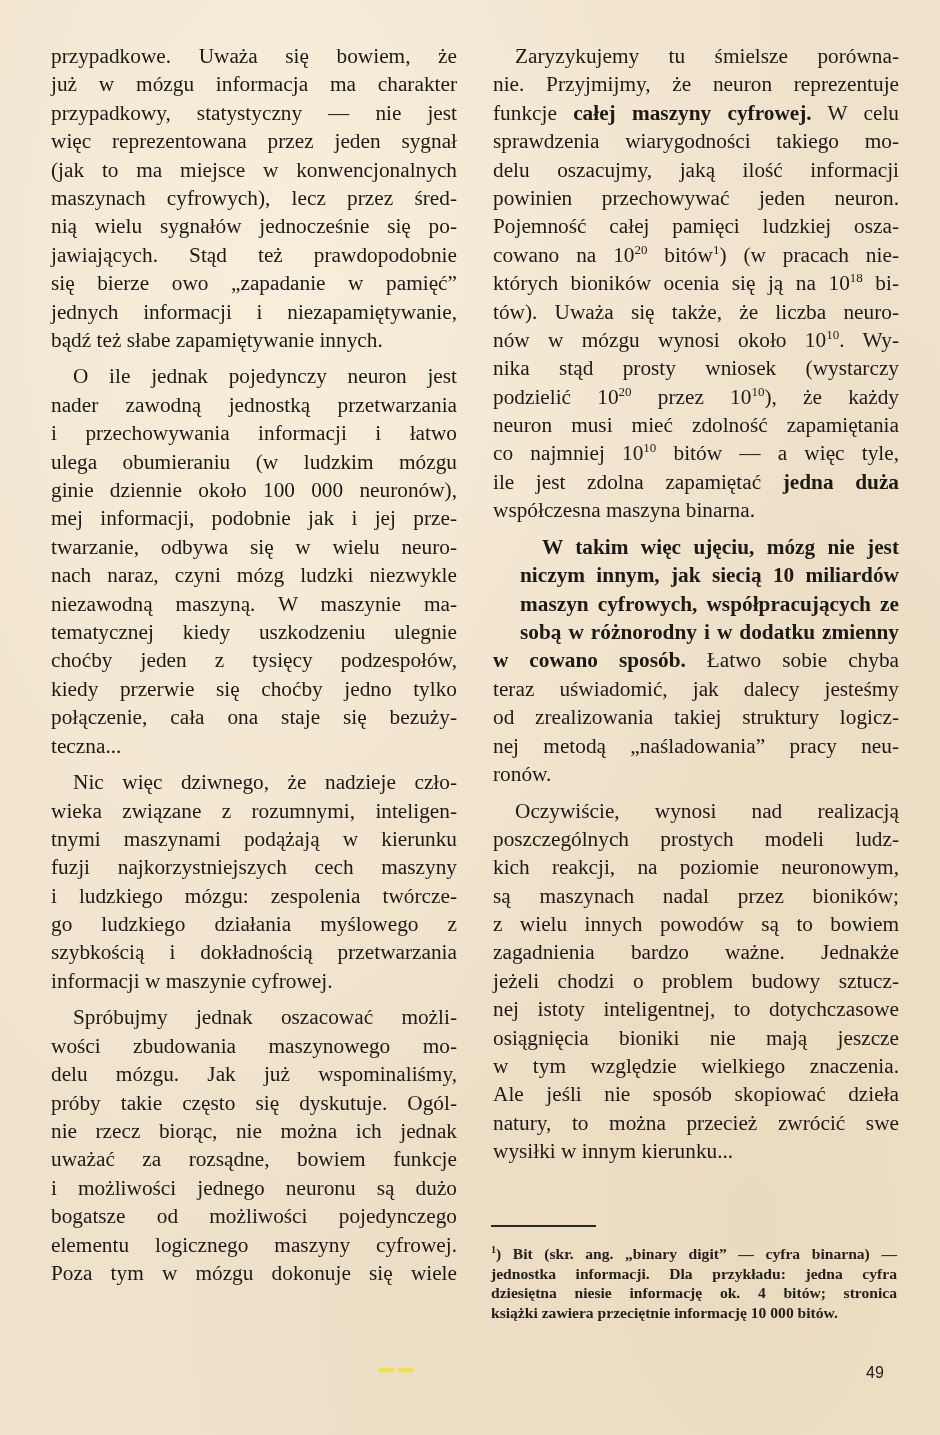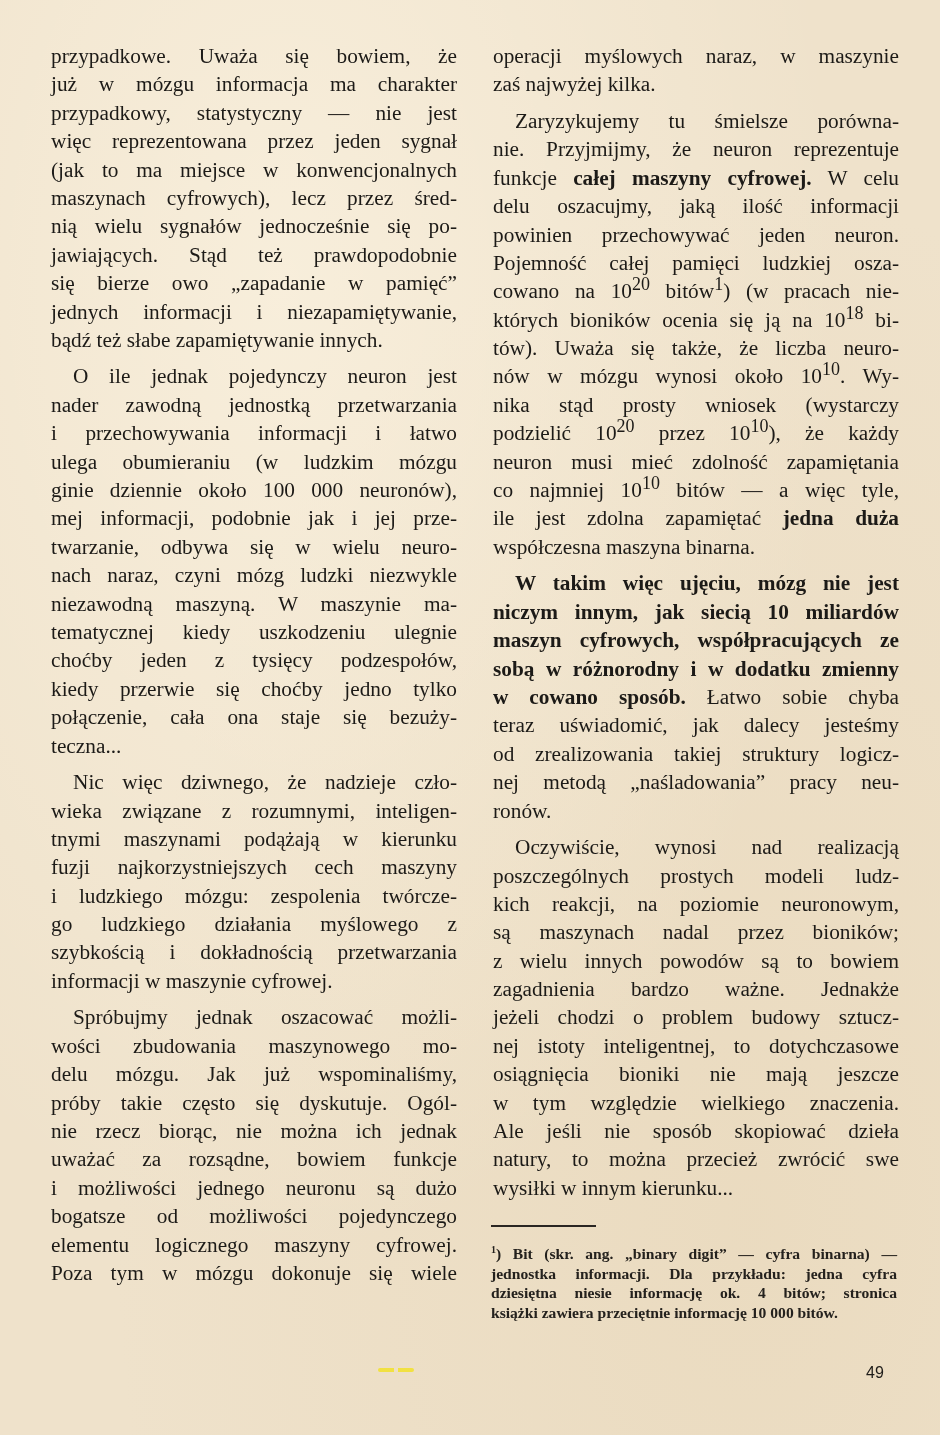--- a/index.html
+++ b/index.html
@@ -20,22 +20,22 @@
   .col {
     position: absolute; top: 42px;
     font-size: 21.3px; line-height: 28.4px;
     text-align: justify;
   }
   .col.left { left: 51px; width: 406px; }
   .col.right { left: 493px; width: 406px; }
   .para { margin: 0 0 8.2px 0; }
   .line { display: block; text-align: justify; text-align-last: justify; white-space: nowrap; height: 28.4px; }
   .line.last { text-align-last: left; }
-  .line.bold-line { font-weight: bold; }
-  sup.exp { font-size: 18px; vertical-align: 8px; line-height: 0; }
+  .line.bold-line { font-weight: bold; margin-left: 27px; }
+  sup.exp { font-size: 13px; vertical-align: 8px; line-height: 0; }
   b { font-weight: bold; }
   .rule {
     position: absolute; left: 491px; top: 1225px; width: 105px; height: 2px; background: #2a2622;
   }
   .footnote {
     position: absolute; left: 491px; top: 1244px; width: 406px;
     font-family: "Liberation Serif", serif; font-size: 15.6px; line-height: 19.5px; font-weight: bold; color: #24211d;
   }
   .footnote .line { height: 19.5px; }
   .page-number {
@@ -104,29 +104,26 @@
       <span class="line">nie rzecz biorąc, nie można ich jednak</span>
       <span class="line">uważać za rozsądne, bowiem funkcje</span>
       <span class="line">i możliwości jednego neuronu są dużo</span>
       <span class="line">bogatsze od możliwości pojedynczego</span>
       <span class="line">elementu logicznego maszyny cyfrowej.</span>
       <span class="line">Poza tym w mózgu dokonuje się wiele</span>
     </div>
   </div>
 
   <div class="col right">
-    <div class="para">
-      <span class="line">operacji myślowych naraz, w maszynie</span>
-      <span class="line last">zaś najwyżej kilka.</span>
-    </div>
 
     <div class="para">
       <span class="line" style="padding-left:22px">Zaryzykujemy tu śmielsze porówna-</span>
       <span class="line">nie. Przyjmijmy, że neuron reprezentuje</span>
       <span class="line"><span>funkcje </span><b>całej maszyny cyfrowej.</b><span> W celu</span></span>
+      <span class="line">sprawdzenia wiarygodności takiego mo-</span>
       <span class="line">delu oszacujmy, jaką ilość informacji</span>
       <span class="line">powinien przechowywać jeden neuron.</span>
       <span class="line">Pojemność całej pamięci ludzkiej osza-</span>
       <span class="line"><span>cowano na 10</span><sup class="exp">20</sup><span> bitów</span><sup class="exp">1</sup><span>)  (w pracach nie-</span></span>
       <span class="line"><span>których bioników ocenia się ją na 10</span><sup class="exp">18</sup><span> bi-</span></span>
       <span class="line">tów). Uważa się także, że liczba neuro-</span>
       <span class="line"><span>nów w mózgu wynosi około 10</span><sup class="exp">10</sup><span>. Wy-</span></span>
       <span class="line">nika stąd prosty wniosek (wystarczy</span>
       <span class="line"><span>podzielić 10</span><sup class="exp">20</sup><span> przez 10</span><sup class="exp">10</sup><span>), że każdy</span></span>
       <span class="line">neuron musi mieć zdolność zapamiętania</span>

